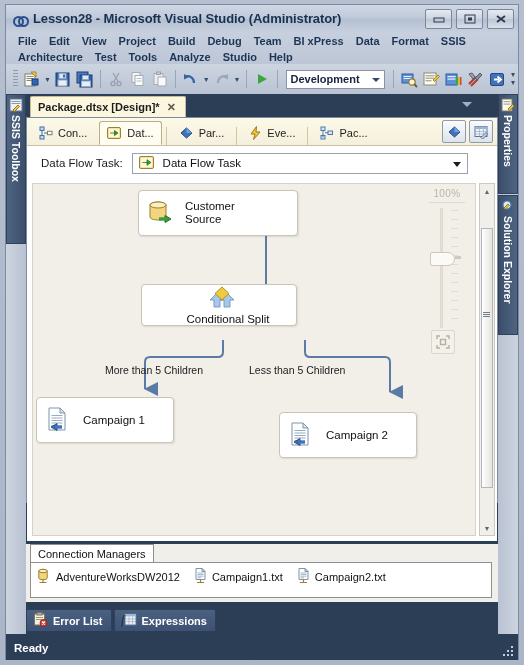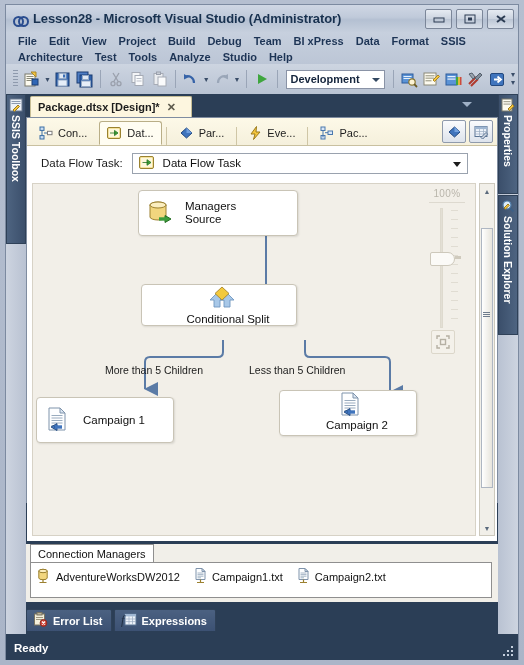--- a/index.html
+++ b/index.html
@@ -173,21 +173,21 @@
   #doc-tabstrip {
     position:absolute; left:0; top:0; width:472px; height:23px;
     background:#2b3e56;
   }
   #doc-tab {
     position:absolute; left:4px; top:2px; height:21px;
     background:#fdf6df;
     border:1px solid #c6bd96; border-bottom:none;
     box-sizing:border-box;
     display:flex; align-items:center;
-    padding: 0 15px 0 7px;
+    padding: 0 9px 0 7px;
     border-radius: 2px 2px 0 0;
   }
   #doc-tab-label { font-size:11px; font-weight:bold; color:#1c1c1c; white-space:nowrap; }
   #doc-tab-close { margin-left:7px; color:#5d5a4c; font-size:11px; font-weight:bold; line-height:10px;}
   #doc-tab-menu {
     position:absolute; right:26px; top:8px;
     border-left:5px solid transparent; border-right:5px solid transparent;
     border-top:5px solid #9fb0c6;
   }
 
@@ -714,21 +714,21 @@
           <div class="node" style="left:105px; top:6px; width:160px; height:46px;">
             <div class="node-icon">
               <svg width="28" height="28" viewBox="0 0 28 28">
                 <ellipse cx="11" cy="6" rx="8" ry="3" fill="#f6dd8f" stroke="#9c8130"></ellipse>
                 <path d="M3 6 L3 18 A8 3 0 0 0 19 18 L19 6" fill="#f2d67e" stroke="#9c8130"></path>
                 <ellipse cx="11" cy="6" rx="8" ry="3" fill="#fbeec0" stroke="#9c8130"></ellipse>
                 <path d="M12 20 L20 20 M18 16.5 L24 20 L18 23.5 z" fill="#3c9d3c" stroke="#246d22" stroke-width="1" stroke-linejoin="round"></path>
                 <path d="M12 20 L20 20" stroke="#3c9d3c" stroke-width="3.4"></path>
               </svg>
             </div>
-            <div class="nlabel"><span>Managers</span><br><span>Source</span></div>
+            <div class="nlabel"><span>Customer</span><br><span>Source</span></div>
           </div>
 
           <div class="node" style="left:108px; top:100px; width:156px; height:42px;flex-direction:column;">
             <div class="node-icon">
               <svg width="28" height="26" viewBox="0 0 28 26">
                 <path d="M5 22 L5 15 L1 15 L8 8 L15 15 L11 15 L11 22 z" fill="#a8c8e8" stroke="#6f96c0" stroke-width="0.9"></path>
                 <path d="M21 22 L21 15 L25 15 L18 8 L11 15 L15 15 L15 22 z" fill="#a8c8e8" stroke="#6f96c0" stroke-width="0.9"></path>
                 <path d="M13 2 L20 8.5 L13 15 L6 8.5 z" fill="#f3c93c" stroke="#a8862a" stroke-width="0.9"></path>
               </svg>
             </div>
@@ -750,21 +750,21 @@
                     <path d="M6.5 17 L17.5 17"></path>
                   <path d="M6.5 19.5 L13 19.5"></path>
                 </g>
                 <path d="M17 21 L9 21 M12 17.5 L6 21 L12 24.5 z" fill="#3f74bd" stroke="#23497f" stroke-width="0.9" stroke-linejoin="round"></path>
                 <path d="M17 21 L10 21" stroke="#3f74bd" stroke-width="3.4"></path>
               </svg>
             </div>
             <div class="nlabel">Campaign 1</div>
           </div>
 
-          <div class="node" style="left:246px; top:206px; width:138px; height:46px;flex-direction:column;">
+          <div class="node" style="left:246px; top:228px; width:138px; height:46px;">
             <div class="node-icon">
               <svg width="28" height="28" viewBox="0 0 28 28">
                 <path d="M4 2 L15 2 L20 7 L20 24 L4 24 z" fill="#fdfeff" stroke="#7f93ab"></path>
                 <path d="M15 2 L15 7 L20 7 z" fill="#dbe6f2" stroke="#7f93ab"></path>
                 <g stroke="#8fa3b8" stroke-width="0.9">
                   <path d="M6.5 9.5 L17.5 9.5"></path>
                     <path d="M6.5 12 L17.5 12"></path>
                   <path d="M6.5 14.5 L17.5 14.5"></path>
                     <path d="M6.5 17 L17.5 17"></path>
                   <path d="M6.5 19.5 L13 19.5"></path>

